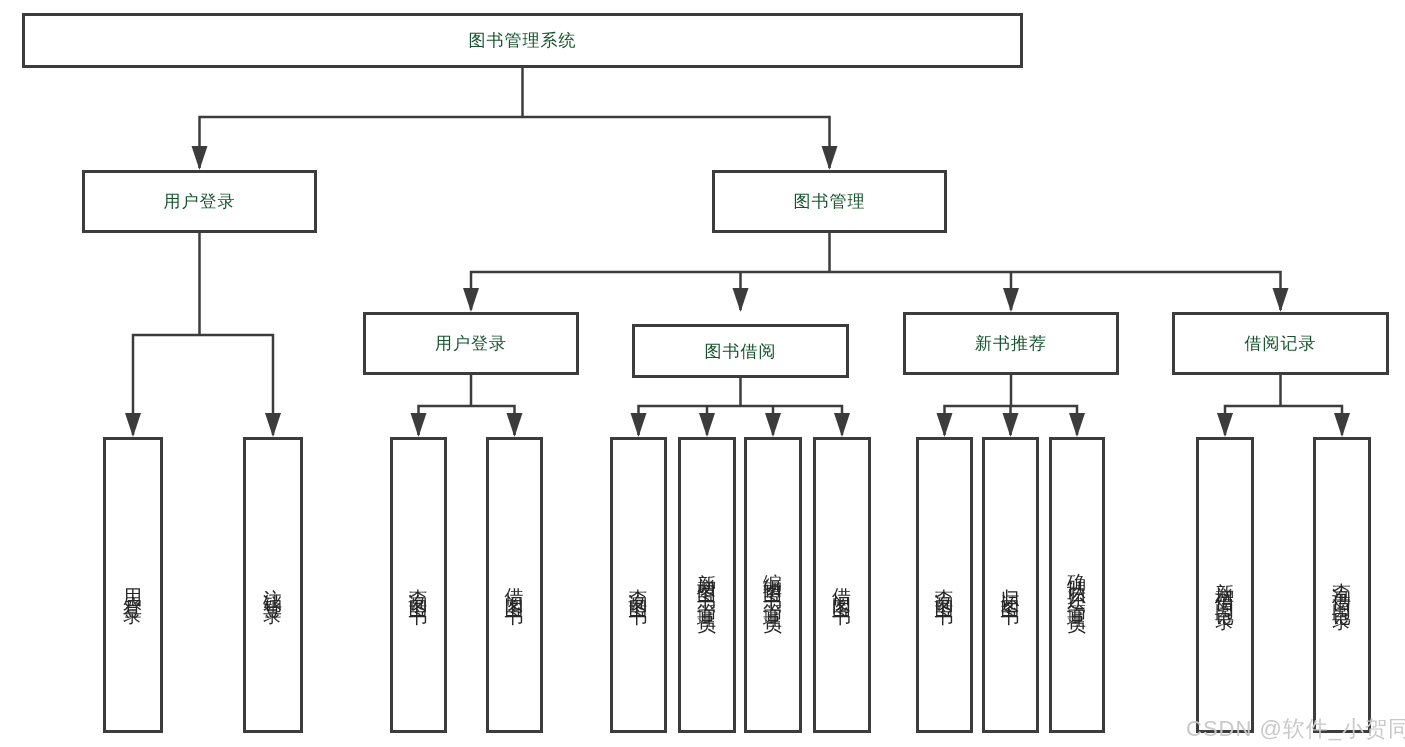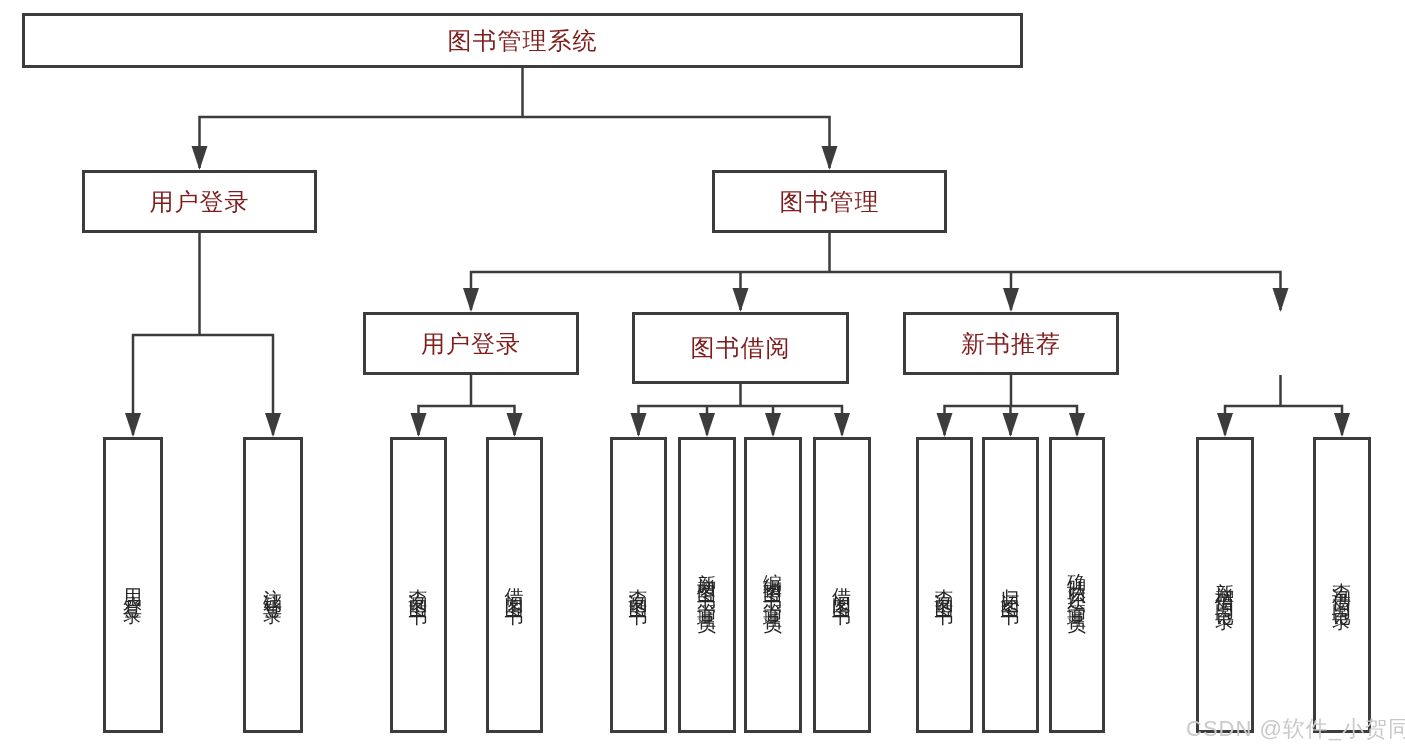--- a/index.html
+++ b/index.html
@@ -30,22 +30,22 @@
     stroke: none;
   }
   .node {
     position: absolute;
     box-sizing: border-box;
     background: #ffffff;
     border: 3px solid #3c3c3c;
     display: flex;
     align-items: center;
     justify-content: center;
-    color: #7f1d1d;
-    font-size: 24px;
+    color: #14532d;
+    font-size: 17px;
     letter-spacing: 1px;
     z-index: 2;
   }
   .leaf {
     position: absolute;
     box-sizing: border-box;
     top: 437px;
     height: 296px;
     background: #ffffff;
     border: 3px solid #3c3c3c;
@@ -62,21 +62,21 @@
     line-height: 1;
     letter-spacing: 6px;
     color: #262626;
     white-space: nowrap;
   }
   
   .n-root   { left: 22px;   top: 13px;  width: 1001px; height: 55px; }
   .n-login  { left: 82px;   top: 170px; width: 235px;  height: 63px; }
   .n-mgmt   { left: 712px;  top: 170px; width: 235px;  height: 63px; }
   .n-newbk  { left: 363px;  top: 312px; width: 216px;  height: 63px; }
-  .n-borrow { left: 632px;  top: 312px; width: 217px;  height: 72px; }
+  .n-borrow { left: 632px;  top: 324px; width: 217px;  height: 54px; }
   .n-cur    { left: 903px;  top: 312px; width: 216px;  height: 63px; }
   .n-rec    { left: 1172px; top: 312px; width: 217px;  height: 63px; }
   
   .lf-1  { left: 103px;  width: 60px; }
   .lf-2  { left: 243px;  width: 60px; }
   .lf-3  { left: 390px;  width: 57px; }
   .lf-4  { left: 486px;  width: 57px; }
   .lf-5  { left: 610px;  width: 57px; }
   .lf-6  { left: 678px;  width: 58px; }
   .lf-7  { left: 744px;  width: 58px; }
@@ -159,20 +159,23 @@
 
   <div class="node n-newbk">
     <span>用户登录</span>
   </div>
   <div class="node n-borrow">
     <span>图书借阅</span>
   </div>
   <div class="node n-cur">
     <span>新书推荐</span>
   </div>
+  <div class="node n-rec">
+    <span>借阅记录</span>
+  </div>
 
   <div class="leaf lf-1">
     <span class="leaf-label">用户登录</span>
   </div>
   <div class="leaf lf-2">
     <span class="leaf-label">注销登录</span>
   </div>
 
   <div class="leaf lf-3">
     <span class="leaf-label">查询图书</span>

